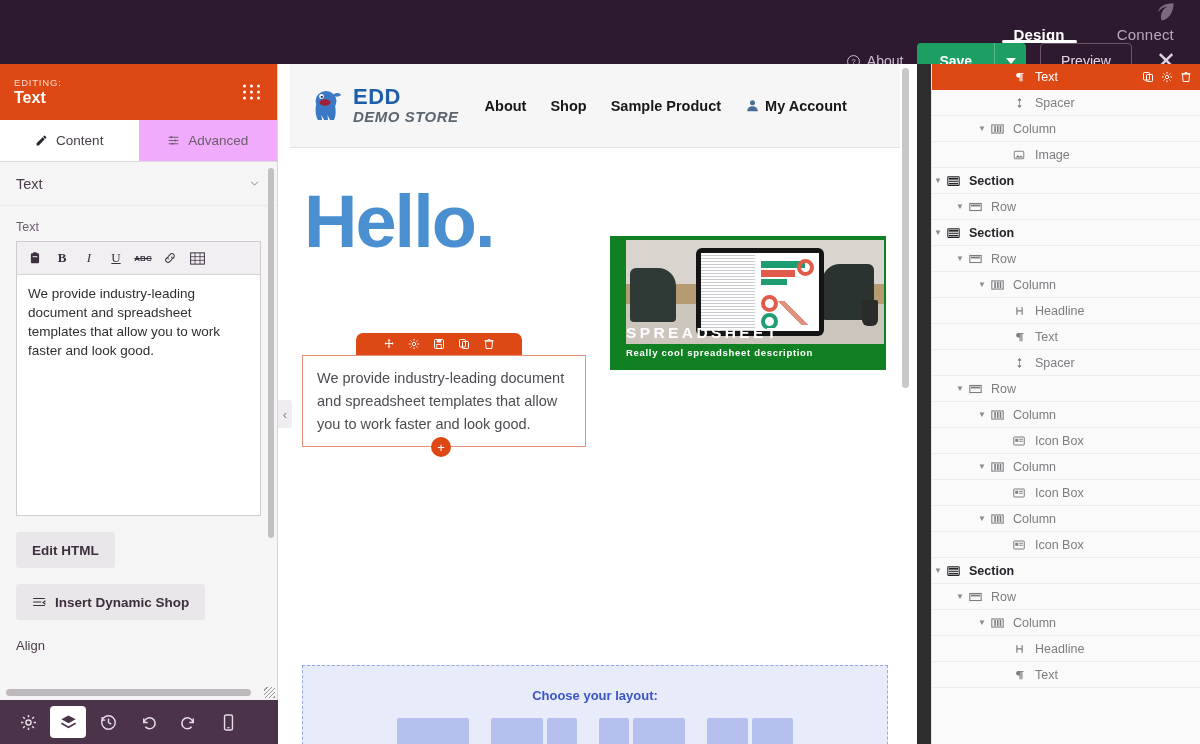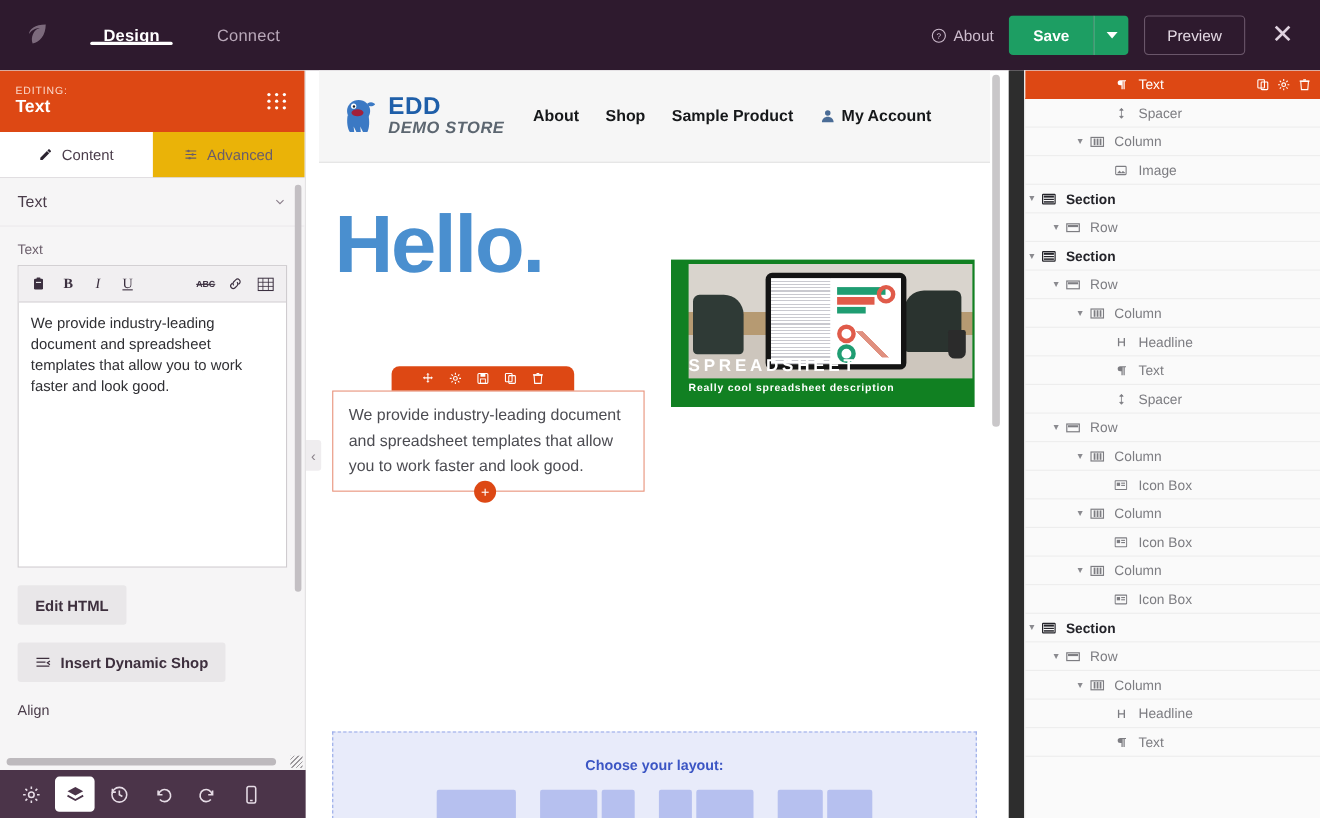--- a/index.html
+++ b/index.html
@@ -6,21 +6,21 @@
   html, body {
     width: 1200px; height: 744px; overflow: hidden;
     font-family: "Liberation Sans", sans-serif;
     background: #fff;
   }
   .app { position: relative; width: 1200px; height: 744px; }
 
   
   .topbar {
     position: absolute; left: 0; top: 0; width: 1200px; height: 64px;
-    background: #2e1a2e; display: flex; align-items: center;
+    background: #2e1a2e; display: flex; align-items: flex-end; flex-direction: column;
   }
   .logo-wrap { width: 68px; display: flex; align-items: center; justify-content: center; }
   .leaf { width: 26px; height: 26px; display: block; }
   .topnav { display: flex; align-items: stretch; }
   .topnav-item {
     display: flex; align-items: center; justify-content: center;
     padding: 0 26px; color: #b9a8b9; font-size: 15px; letter-spacing: .2px;
     position: relative; cursor: pointer; min-width: 90px;
   }
   .topnav-item.active { color: #fff; font-weight: bold; }
@@ -59,21 +59,21 @@
   .editing-label { color: #fbd9cb; font-size: 9.5px; letter-spacing: .8px; text-transform: uppercase; }
   .editing-title { color: #fff; font-size: 16px; font-weight: bold; margin-top: 1px; }
   .dots-handle { position: absolute; right: 16px; top: 50%; transform: translateY(-50%);
     display: grid; grid-template-columns: repeat(3, 4px); grid-gap: 3px; cursor: grab; }
   .dots-handle i { width: 3px; height: 3px; background: #fff; border-radius: 50%; display: block; }
   .tabs { display: flex; height: 42px; border-bottom: 1px solid #dcd9dc; }
   .tab {
     flex: 1; display: flex; align-items: center; justify-content: center; gap: 8px;
     font-size: 13.5px; color: #4a3c4a; cursor: pointer; background: #fff;
   }
-  .tab.inactive { background: #eab308; color: #6a5d6a; }
+  .tab.inactive { background: #f0abfc; color: #6a5d6a; }
   .panel-body { position: relative; height: 538px; background: #f6f5f6; }
   .accordion-head {
     height: 44px; display: flex; align-items: center; justify-content: space-between;
     padding: 0 16px; font-size: 14.5px; color: #4a3c4a; background: #f6f5f6;
     border-bottom: 1px solid #eceaec; cursor: pointer;
   }
   .field-label { font-size: 12.5px; color: #6d606d; padding: 14px 16px 7px; }
   .rte { margin: 0 16px; background: #fff; border: 1px solid #cfcccf; }
   .rte-toolbar {
     height: 33px; background: #f1eff1; border-bottom: 1px solid #d6d3d6;
@@ -288,21 +288,21 @@
           <div class="rte-btn">
             <svg width="14" height="14" viewBox="0 0 24 24">
                 <rect x="5" y="4" width="14" height="17" rx="2" fill="#3c3040"></rect>
                 <rect x="9" y="2" width="6" height="4" rx="1" fill="#3c3040"></rect>
                 <rect x="8" y="9" width="8" height="1.6" fill="#fff"></rect>
               </svg>
           </div>
           <div class="rte-btn" style="font-weight:bold;font-family:'Liberation Serif',serif;">B</div>
           <div class="rte-btn" style="font-style:italic;font-family:'Liberation Serif',serif;">I</div>
           <div class="rte-btn" style="text-decoration:underline;font-family:'Liberation Serif',serif;">U</div>
-          <div class="rte-btn" style="font-size:8px;text-decoration:line-through;font-weight:bold;margin-left:44px;">ABC</div>
+          <div class="rte-btn" style="font-size:8px;text-decoration:line-through;font-weight:bold;">ABC</div>
           <div class="rte-btn">
             <svg width="14" height="14" viewBox="0 0 24 24">
                 <path d="M9.5 14.5a4 4 0 0 1 0-5.7l3-3a4 4 0 0 1 5.7 5.7l-1.4 1.4M14.5 9.5a4 4 0 0 1 0 5.7l-3 3a4 4 0 0 1-5.7-5.7l1.4-1.4" fill="none" stroke="#3c3040" stroke-width="1.8"></path>
               </svg>
           </div>
           <div class="rte-btn">
             <svg width="15" height="13" viewBox="0 0 24 20">
                 <rect x="1" y="1" width="22" height="18" fill="none" stroke="#3c3040" stroke-width="1.6"></rect>
                 <path d="M1 7h22M1 13h22M8 1v18M16 1v18" stroke="#3c3040" stroke-width="1.2"></path>
               </svg>

